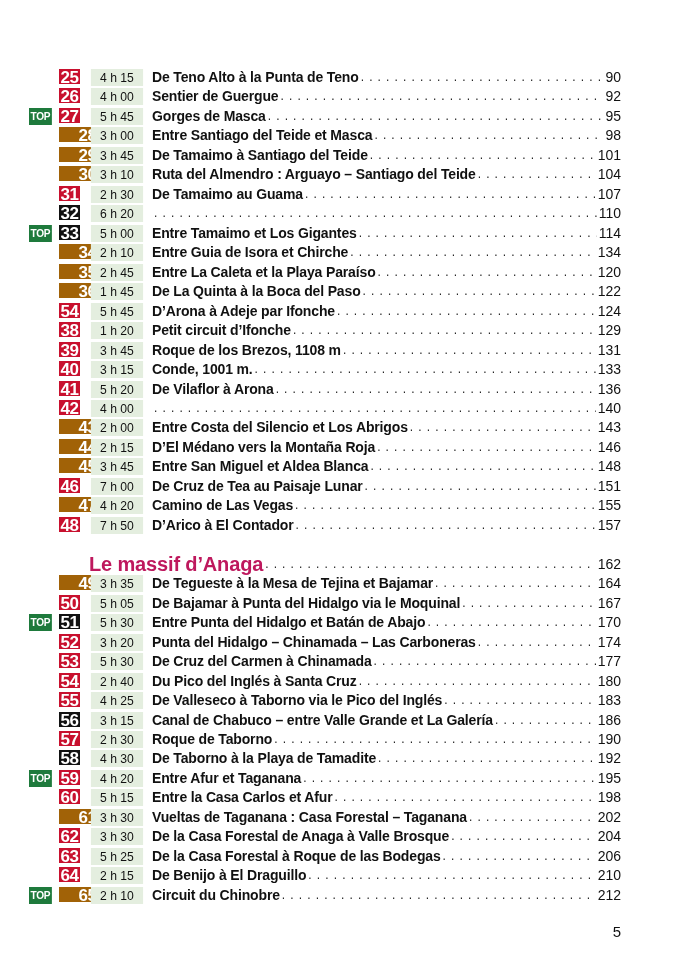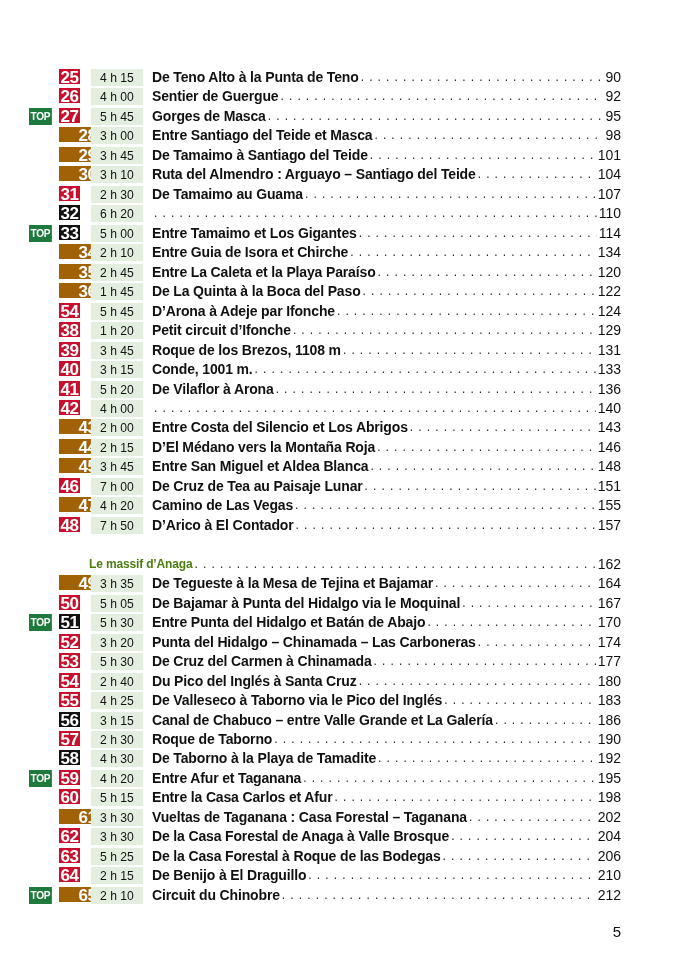--- a/index.html
+++ b/index.html
@@ -22,21 +22,21 @@
            transform: scaleX(0.9); transform-origin: center; }
     .line { position: absolute; left: 152px; top: 0; width: 469px; height: 19px;
             display: flex; align-items: flex-start; font-size: 14px; line-height: 19px; }
     .title { font-weight: bold; white-space: nowrap; letter-spacing: -0.15px; }
     .dots { flex: 1; overflow: hidden; white-space: nowrap; margin: 0 2px; color: #222;
             letter-spacing: 2.6px; font-size: 12px; }
     .dots::before { content: ". . . . . . . . . . . . . . . . . . . . . . . . . . . . . . . . . . . . . . . . . . . . . . . . . . . . . . . . . . . . . . . . . . . . . . . . . . . . . . . . . . ."; letter-spacing: 0.9px; }
     .pg { white-space: nowrap; font-size: 14px; text-align: right; }
     .section { position: relative; height: 19.48px; margin-top: 19.5px; }
     .section .line { left: 89px; width: 532px; }
-    .section .title { color: #4d7c0f; font-size: 12px; }
+    .section .title { color: #be185d; font-size: 20px; }
     .footer-num { position: absolute; left: 600px; top: 923px; width: 21px; text-align: right;
                   font-size: 15px; color: #111; }
   </style>
 </head>
 <body>
 
 <div class="page">
   <div class="toc">
     <div id="group1">
         <div class="row">

